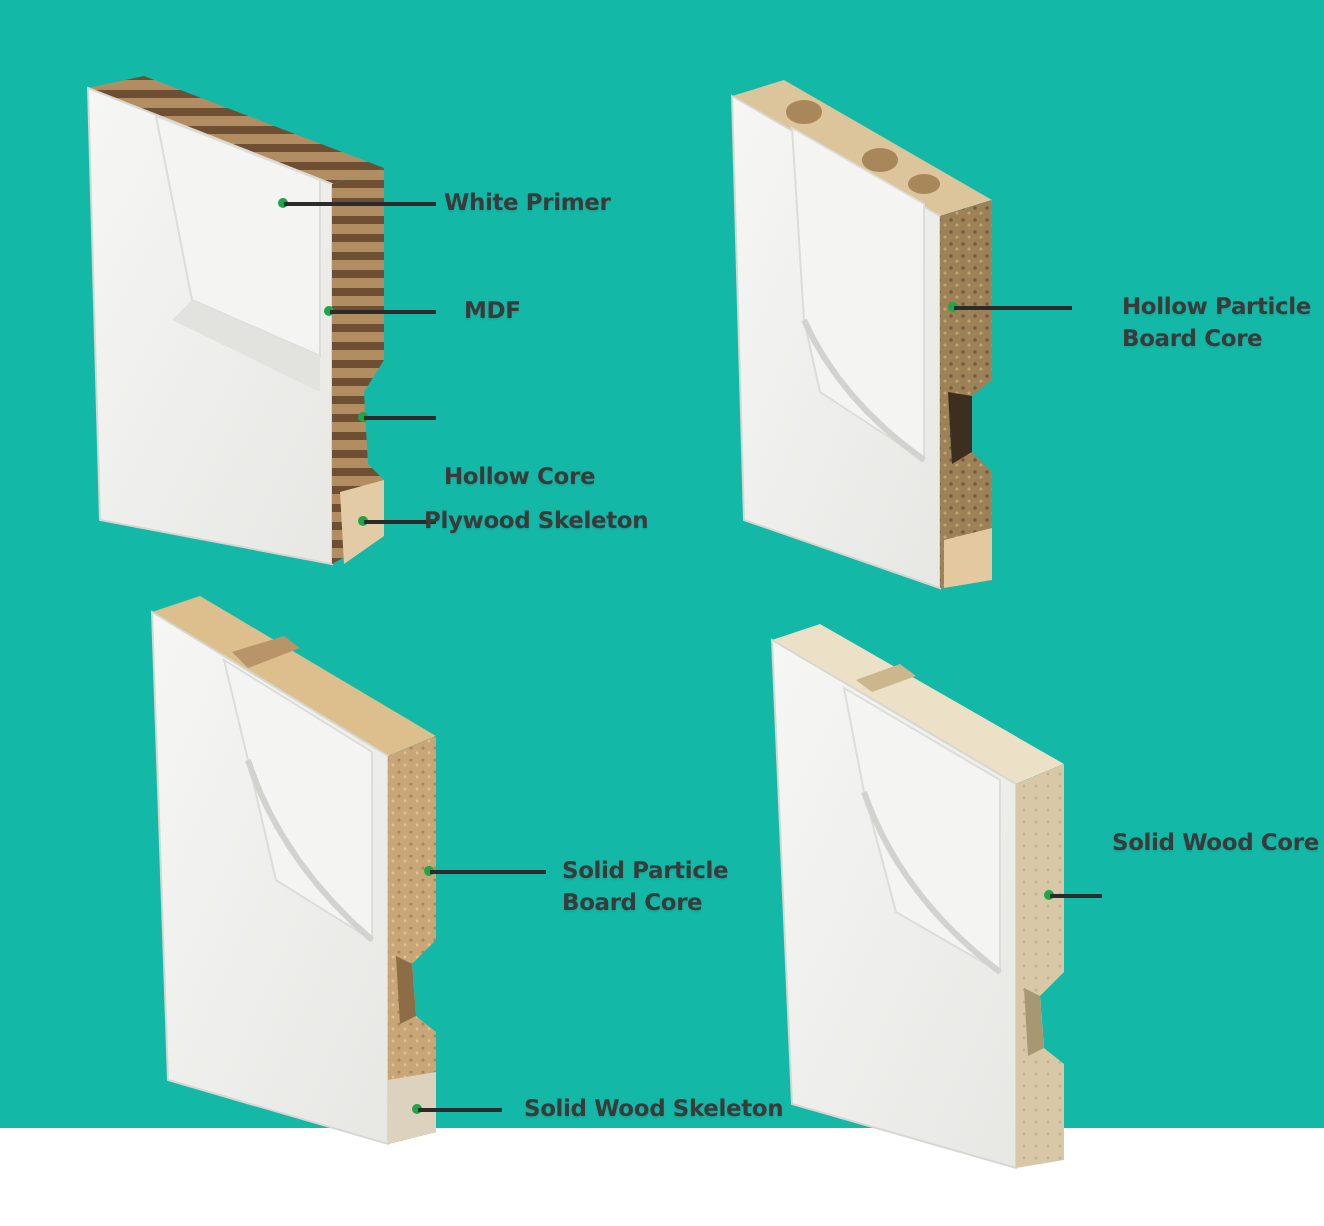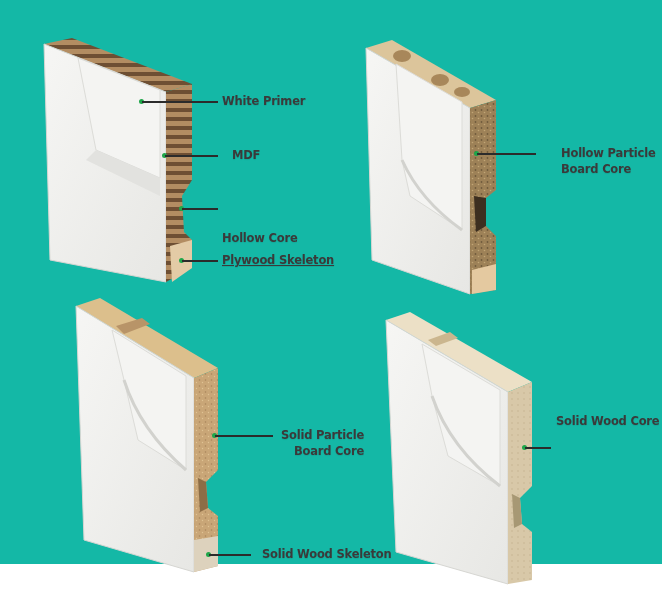--- a/index.html
+++ b/index.html
@@ -99,36 +99,36 @@
     <span class="dot" style="left:162px;top:153px;"></span>
     <div class="leader" style="left:165px;top:155px;width:53px;"></div>
     <div class="label" style="left:232px;top:147px;">MDF</div>
 
     <span class="dot" style="left:179px;top:206px;"></span>
     <div class="leader" style="left:182px;top:208px;width:36px;"></div>
     <div class="label" style="left:222px;top:216px;margin-top:14px;">Hollow Core</div>
 
     <span class="dot" style="left:179px;top:258px;"></span>
     <div class="leader" style="left:182px;top:260px;width:36px;"></div>
-    <div class="label" style="left:222px;top:252px;text-decoration:underline;">Plywood Skeleton</div>
+    <div class="label" style="left:212px;top:252px;">Plywood Skeleton</div>
   </div>
 
   <div class="panel">
     <span class="dot" style="left:474px;top:151px;"></span>
     <div class="leader" style="left:477px;top:153px;width:59px;"></div>
     <div class="label" style="left:561px;top:145px;">
       <div>Hollow Particle</div>
       <div>Board Core</div>
     </div>
   </div>
 
   <div class="panel">
     <span class="dot" style="left:212px;top:433px;"></span>
     <div class="leader" style="left:215px;top:435px;width:58px;"></div>
-    <div class="label" style="left:281px;top:427px;text-align:right;">
+    <div class="label" style="left:281px;top:427px;">
       <div>Solid Particle</div>
       <div>Board Core</div>
     </div>
 
     <span class="dot" style="left:206px;top:552px;"></span>
     <div class="leader" style="left:209px;top:554px;width:42px;"></div>
     <div class="label" style="left:262px;top:546px;text-align:right;">Solid Wood Skeleton</div>
   </div>
 
   <div class="panel">

